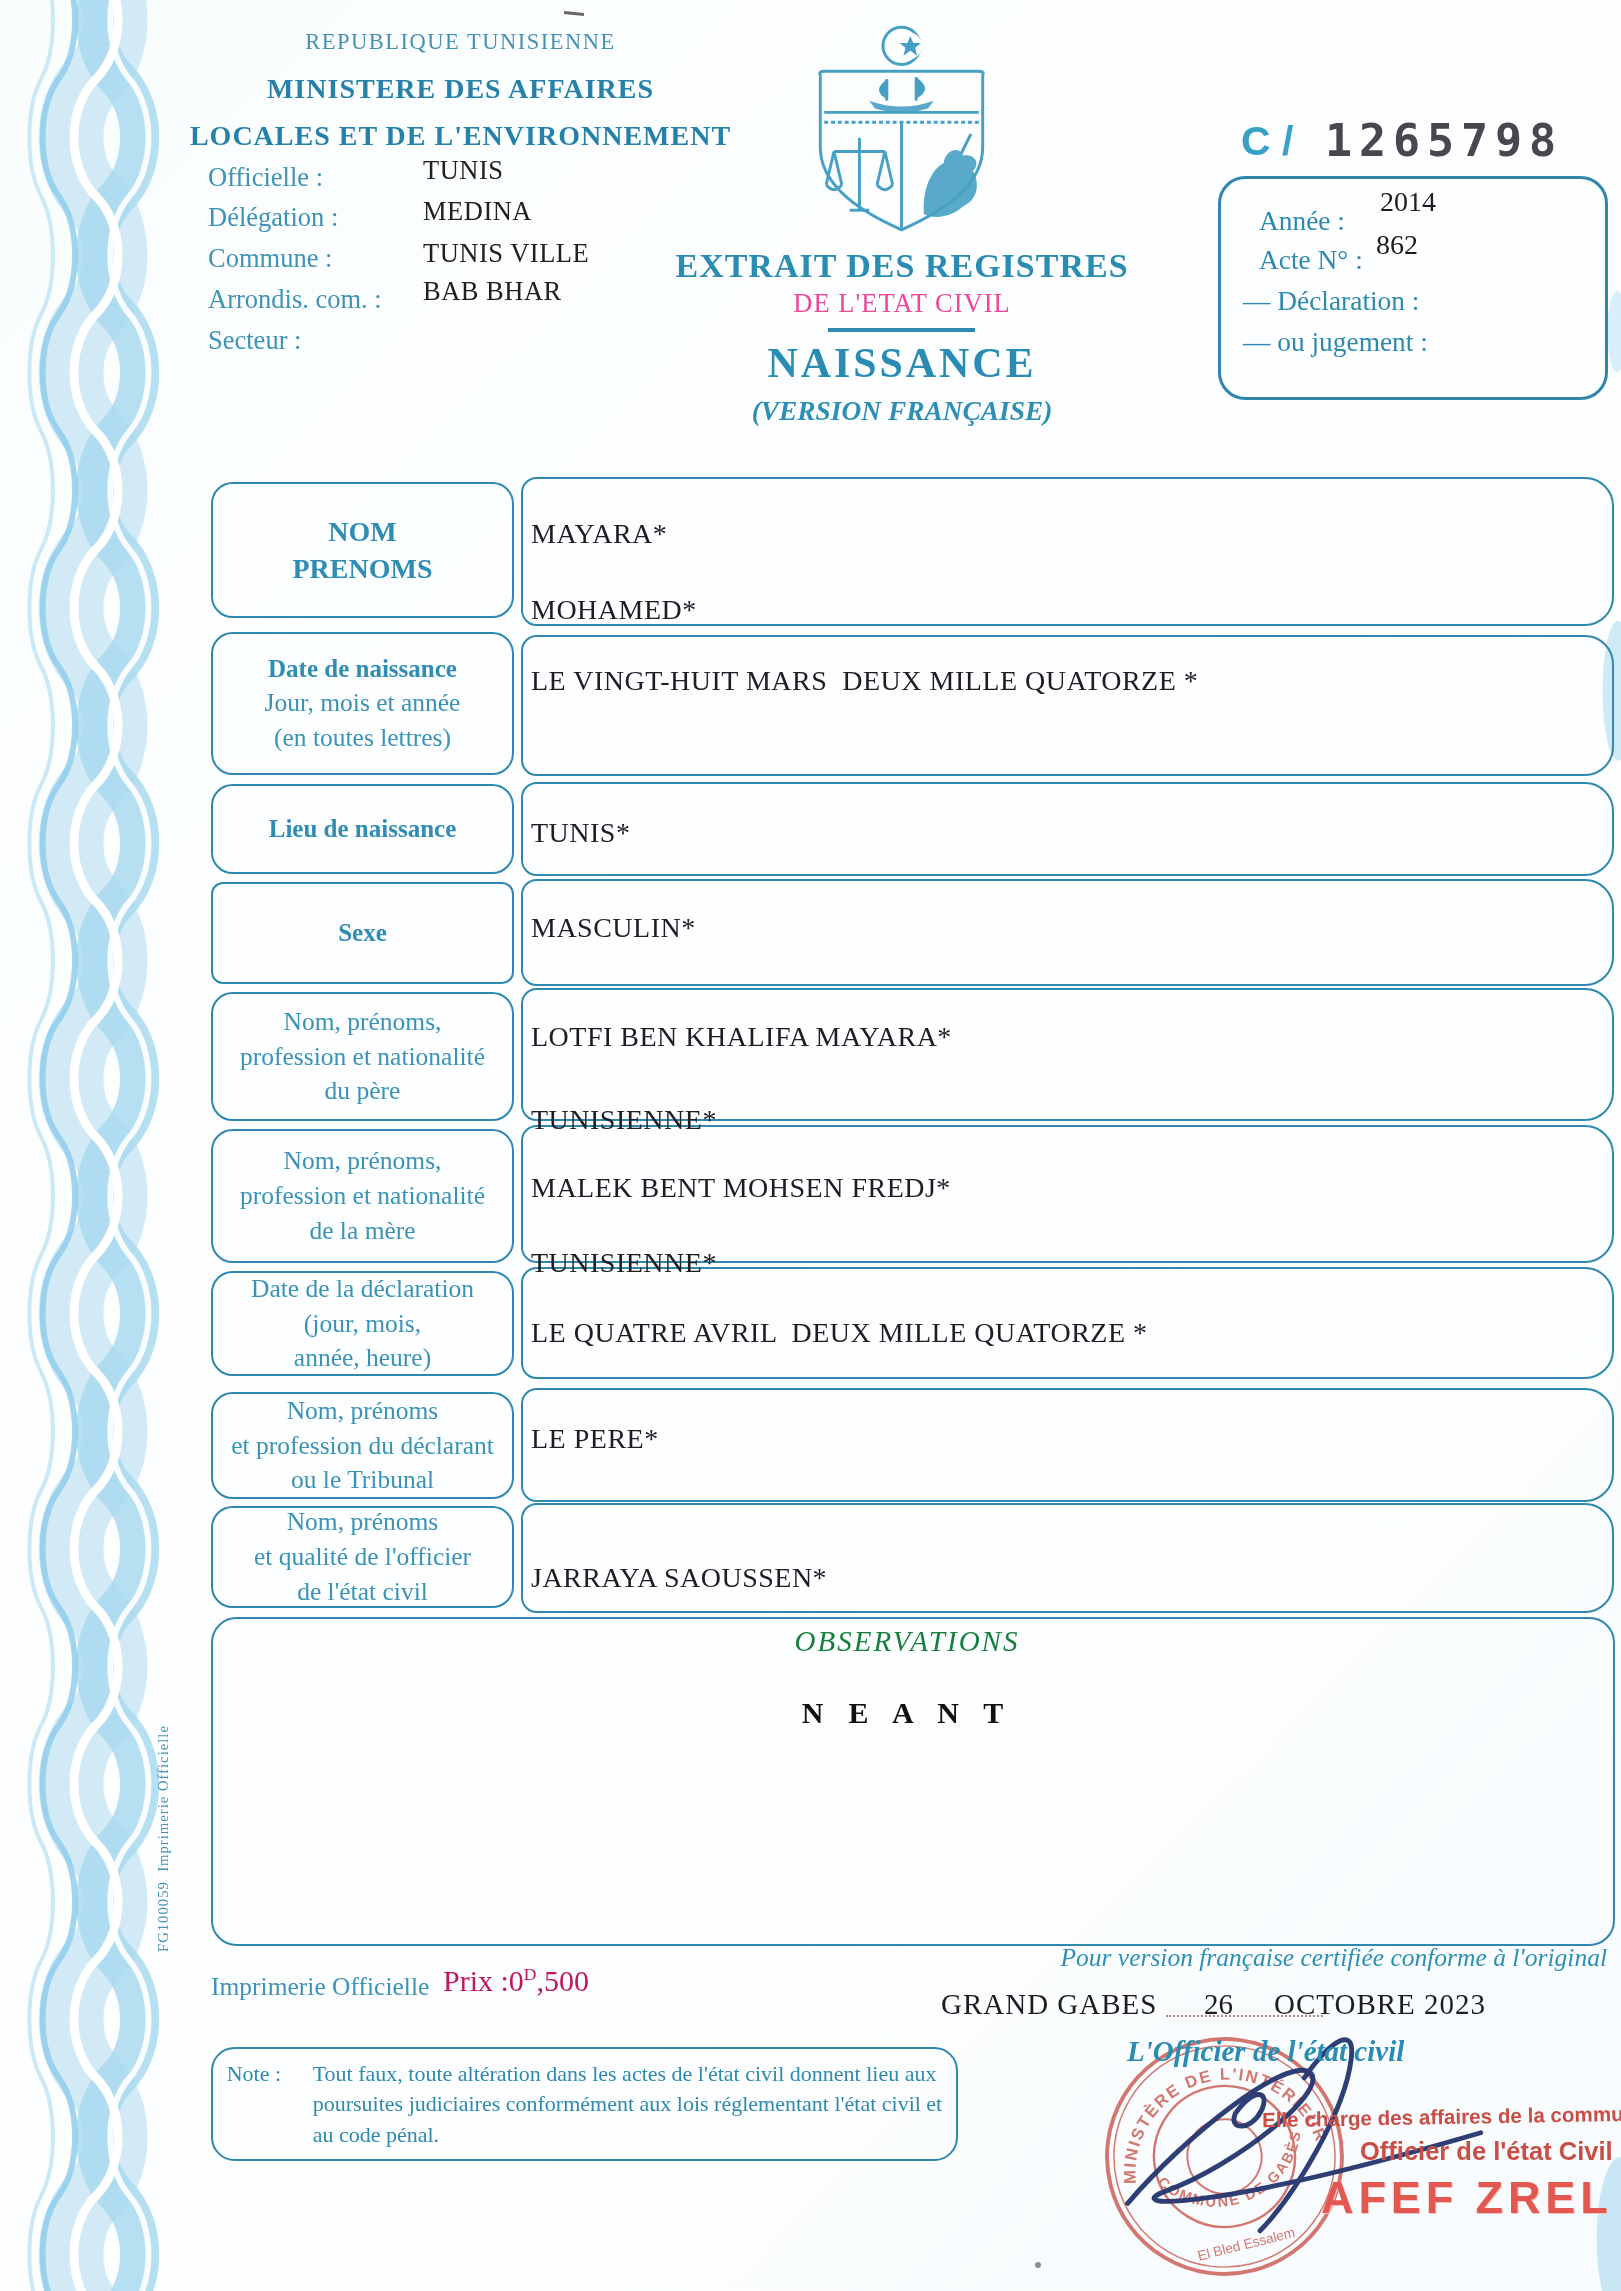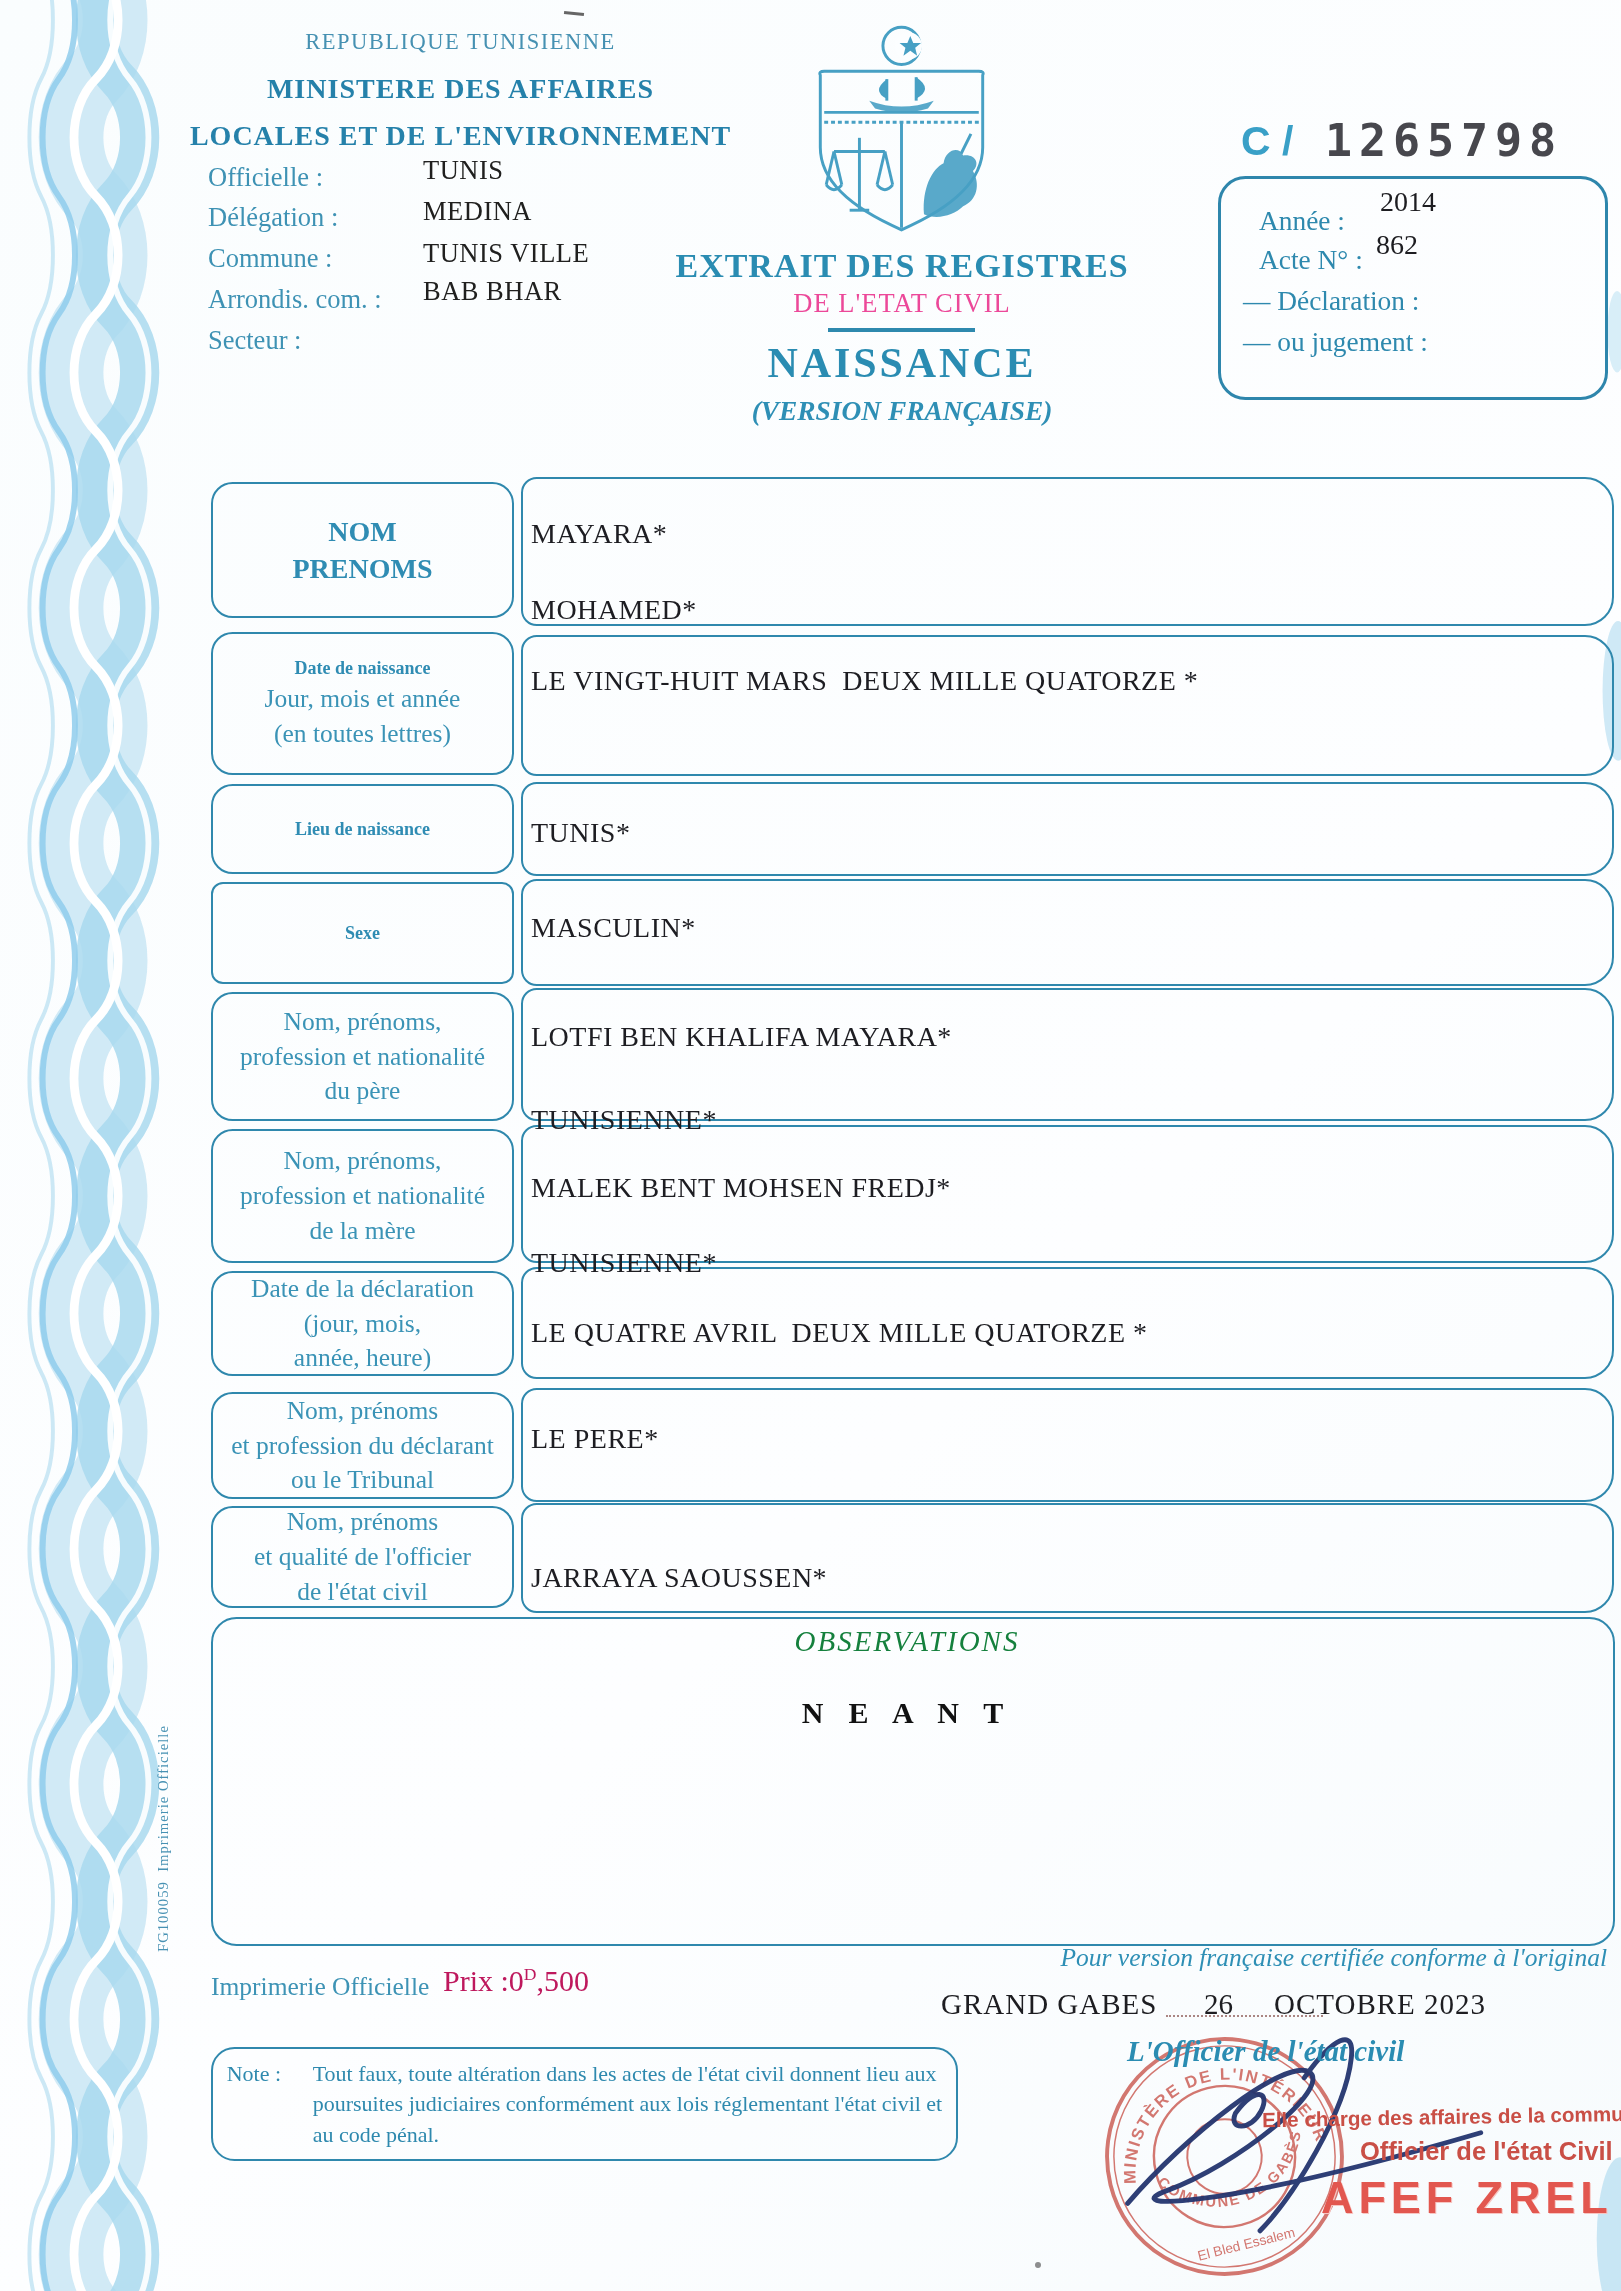--- a/index.html
+++ b/index.html
@@ -34,21 +34,21 @@
   .acte-box{left:1218px;top:176px;width:384px;height:218px;
     border:3.9px solid #2e86ac;border-radius:27.4px;}
   .acte-label{font-size:27.4px;color:#2e89ae;}
   .acte-value{font-size:28px;color:#1d1d21;}
   
   .lblbox{left:211px;width:299px;border:2.9px solid #2f88ad;border-radius:21.6px;
     display:flex;flex-direction:column;align-items:center;justify-content:center;
     text-align:center;gap:2.9px;}
   .valbox{left:521px;width:1089px;border:2.9px solid #2f88ad;
     border-radius:15.7px 29px 29px 15.7px;}
-  .lbl-strong{font-weight:bold;font-size:18px;color:#2f8cb3;line-height:1.25;}
+  .lbl-strong{font-weight:bold;font-size:25px;color:#2f8cb3;line-height:1.25;}
   .lbl-sub{font-size:25.5px;color:#3a93b6;line-height:1.25;}
   .val{left:531px;font-size:28px;color:#1d1d22;letter-spacing:0.5px;white-space:pre;z-index:3;}
   
   .obs-box{left:211px;top:1617px;width:1400px;height:325px;
     border:2.9px solid #2f88ad;border-radius:25.5px;}
   .obs-title{left:907px;top:1625px;transform:translateX(-50%);font-weight:normal;
     font-style:italic;font-size:29px;letter-spacing:2px;color:#15803d;}
   .obs-value{left:907px;top:1696px;transform:translateX(-50%);font-weight:bold;
     font-size:30px;letter-spacing:8.8px;color:#111;}
   .side-note{left:155px;top:1952px;transform:rotate(-90deg);transform-origin:0 0;

